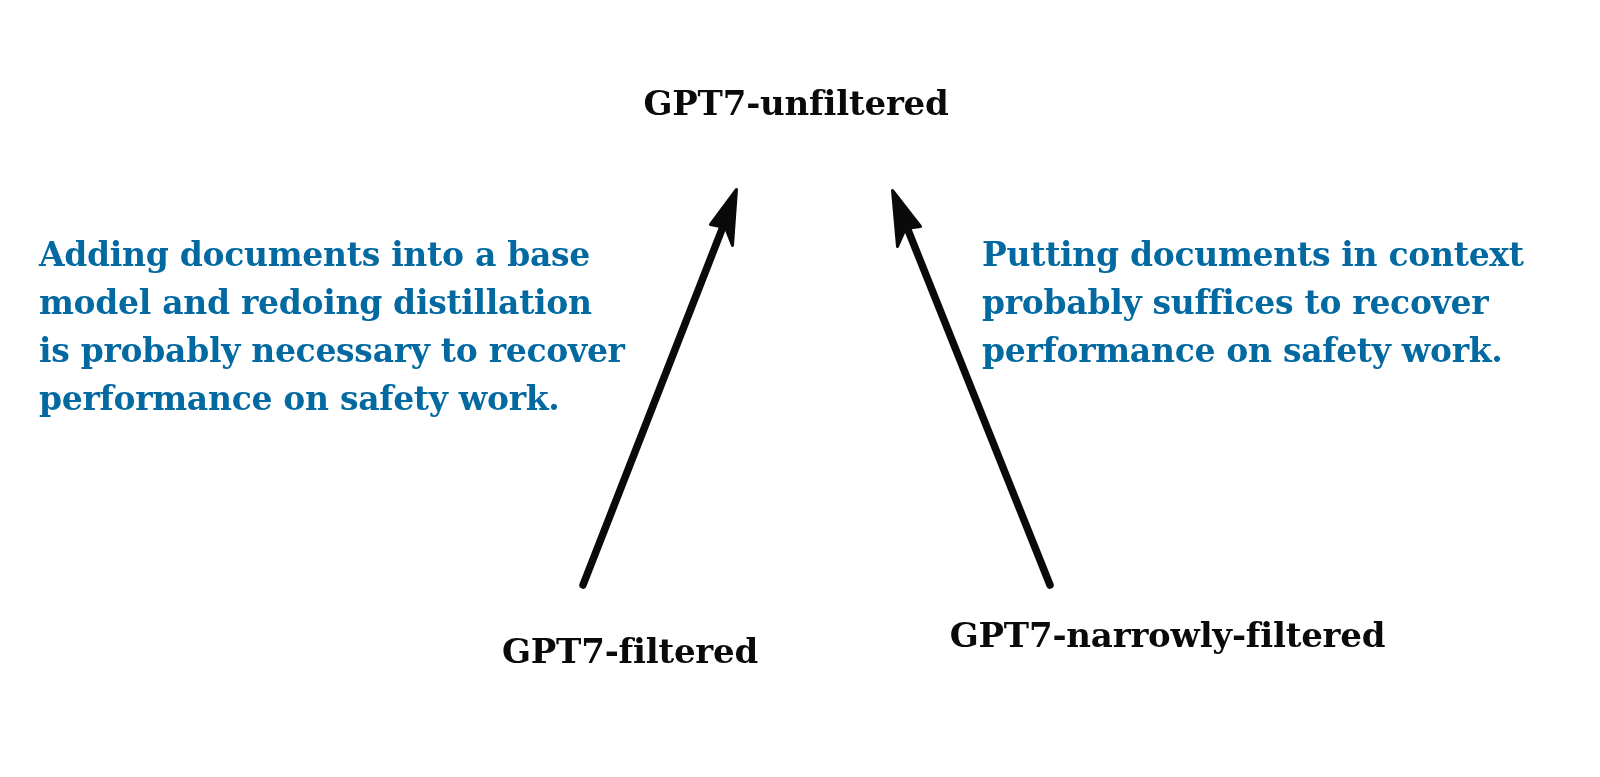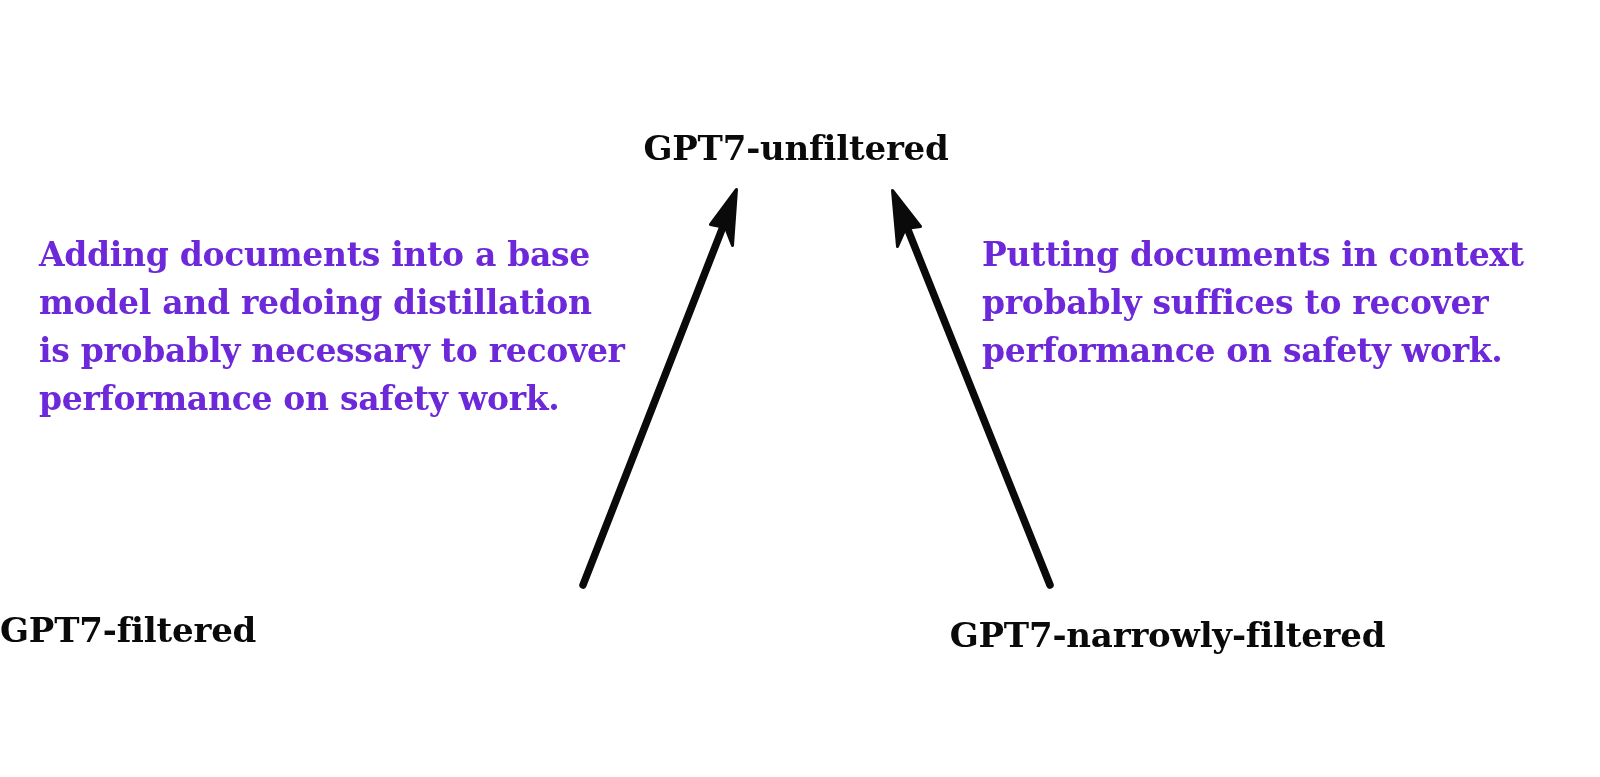--- a/index.html
+++ b/index.html
@@ -27,41 +27,41 @@
     color: #0a0a0a;
     white-space: nowrap;
     letter-spacing: -0.2px;
   }
   #title-unfiltered {
     left: 0;
     width: 1600px;
     top: 83px;
     text-align: center;
     text-indent: -8px;
-    margin-top: 45px;
   }
   #label-filtered {
     left: 0;
     width: 1236px;
-    top: 610px;
-    text-align: left;
+    top: 631px;
+    text-align: center;
+    padding-left: 12px;
   }
   #label-narrowly-filtered {
     left: 0;
     width: 2335px;
     top: 615px;
     text-align: center;
   }
   .annotation {
     position: absolute;
     font-family: "DejaVu Serif", "Liberation Serif", serif;
     font-weight: bold;
     font-size: 33px;
     line-height: 48px;
-    color: #6d28d9;
+    color: #0369a1;
     white-space: pre-line;
     letter-spacing: -0.3px;
   }
   #annotation-left {
     left: 39px;
     top: 231px;
     width: 620px;
   }
   #annotation-right {
     left: 982px;

